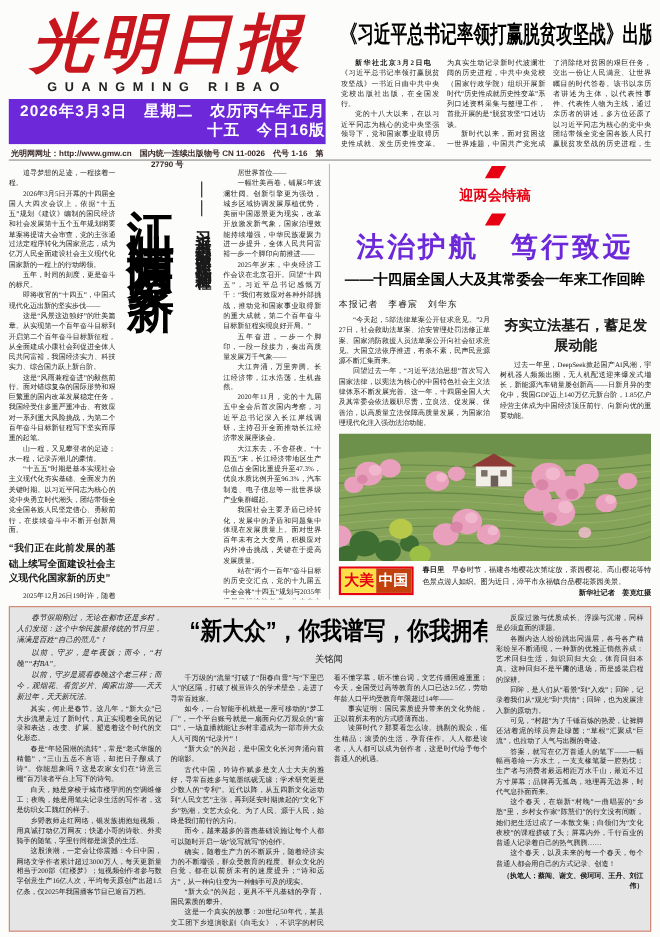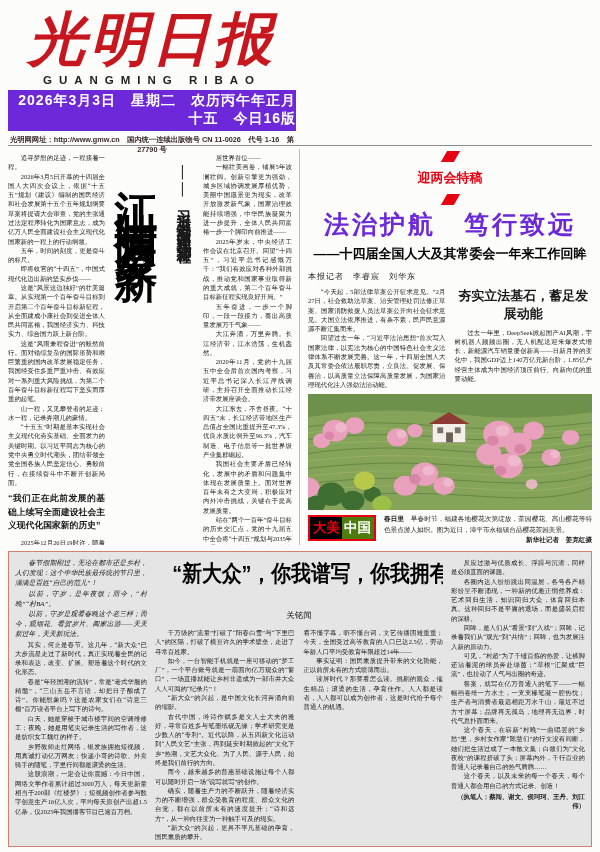--- a/index.html
+++ b/index.html
@@ -7,21 +7,21 @@
   .page {
     width:600px; height:852px; margin:0 auto; background:#fcfcfa;
     font-family:"Liberation Serif","DejaVu Serif",serif; color:#1a1a1a;
     padding:6px 8px 4px; overflow:hidden; position:relative;
   }
   p { text-indent:2em; text-align:justify; }
   .t { font-size:6.4px; line-height:1.45; }
   .sans { font-family:"Liberation Sans","DejaVu Sans",sans-serif; }
 
   
-  .header { display:flex; gap:14px; border-bottom:1.5px solid #8a8a8a; padding-bottom:4px; height:140px;flex-direction:column; }
+  .header { display:flex; gap:14px; border-bottom:1.5px solid #8a8a8a; padding-bottom:4px; height:140px; }
   .masthead { width:288px; text-align:center; flex:none; }
   .brand { font-size:58px; line-height:1.15; color:#c8161e; font-weight:bold; font-style:italic; letter-spacing:4px; font-family:"DejaVu Serif","Liberation Serif",serif; }
   .pinyin { font-size:11.5px; letter-spacing:7px; color:#222; margin-top:1px; font-weight:bold; }
   .datebar { background:#6d28d9; color:#fff; font-size:14px; font-weight:bold; padding:2.5px 0 3px; margin-top:4px; letter-spacing:1px;text-align:right; }
   .infoline { font-size:7.3px; font-weight:bold; color:#3a2a2a; margin-top:3.5px; }
   .toparticle { flex:1; padding-top:10px; overflow:hidden; }
   .tophead { font-weight:900; font-size:21.5px; white-space:nowrap; transform:scaleX(0.70); transform-origin:left center; width:143%; margin-bottom:8px; color:#000; }
   .topbody { column-count:3; column-gap:7px; column-fill:auto; height:86px; overflow:hidden; }
   .dateline { font-weight:bold; }
 
@@ -40,33 +40,33 @@
   .shead { text-align:center; font-size:25px; font-weight:bold; letter-spacing:3px; margin-top:3px; color:#6d28d9; }
   .ssub { text-align:center; font-size:13px; font-weight:bold; margin-top:4px; color:#000000; }
   .sbyline { text-align:left; font-size:8px; margin-top:8px; letter-spacing:1px; }
   .sbody { column-count:2; column-gap:9px; column-fill:auto; height:124px; overflow:hidden; margin-top:5px; }
   .subhead { font-size:13px; font-weight:bold; text-align:center; margin:4.5px 0; font-family:"Liberation Sans","DejaVu Sans",sans-serif; }
 
   .photo { height:140px; margin-top:3px; position:relative; overflow:hidden; }
   .photo svg { display:block; width:100%; height:100%; }
   .caprow { display:flex; gap:8px; margin-top:4px; align-items:flex-start; }
   .damei { border:2px solid #e60012; display:flex; align-items:stretch; font-family:"Liberation Sans","DejaVu Sans",sans-serif; font-weight:900; font-size:13.5px; flex:none; margin-top:1px; }
-  .damei .red { color:#e60012; padding:2px 2px 2px 3px; background:#000000; }
-  .damei .white { background:#4d7c0f; color:#fff; padding:2px 3px 2px 2px; }
+  .damei .red { color:#e60012; padding:2px 2px 2px 3px; background:#fde047; }
+  .damei .white { background:#c2410c; color:#fff; padding:2px 3px 2px 2px; }
   .caption { flex:1; font-size:6.6px; line-height:1.55; }
   .caption p { text-indent:0; }
   .credit { text-align:right; font-weight:bold; }
 
   
   .bottombox { margin-top:6px; border:1px solid #d0806e; padding:6px 6px 4px; height:296px; display:flex; gap:8px; overflow:hidden; background:#e5e5e5; }
   .bcol1 { width:132px; flex:none; overflow:hidden; }
   .intro p { font-style:italic; font-size:6.8px; line-height:1.5; }
   .bmid { width:288px; flex:none; overflow:hidden; }
   .bhead { text-align:center; font-family:"Liberation Sans","DejaVu Sans",sans-serif; font-weight:900; font-size:22.5px; white-space:nowrap; transform:scaleX(0.88); transform-origin:center top; color:#000; }
-  .bauthor { text-align:center; font-size:8.5px; margin:21px 0 6px; }
+  .bauthor { text-align:center; font-size:8.5px; margin:5px 0 6px; }
   .bcols { column-count:2; column-gap:9px; column-fill:auto; height:236px; overflow:hidden; }
   .bcol4 { flex:1; overflow:hidden; }
   .sig { font-weight:bold; text-indent:0; text-align:right; margin-top:2px; }
 </style>
 </head>
 <body>
 
 <div class="page">
 
   <div class="header">

